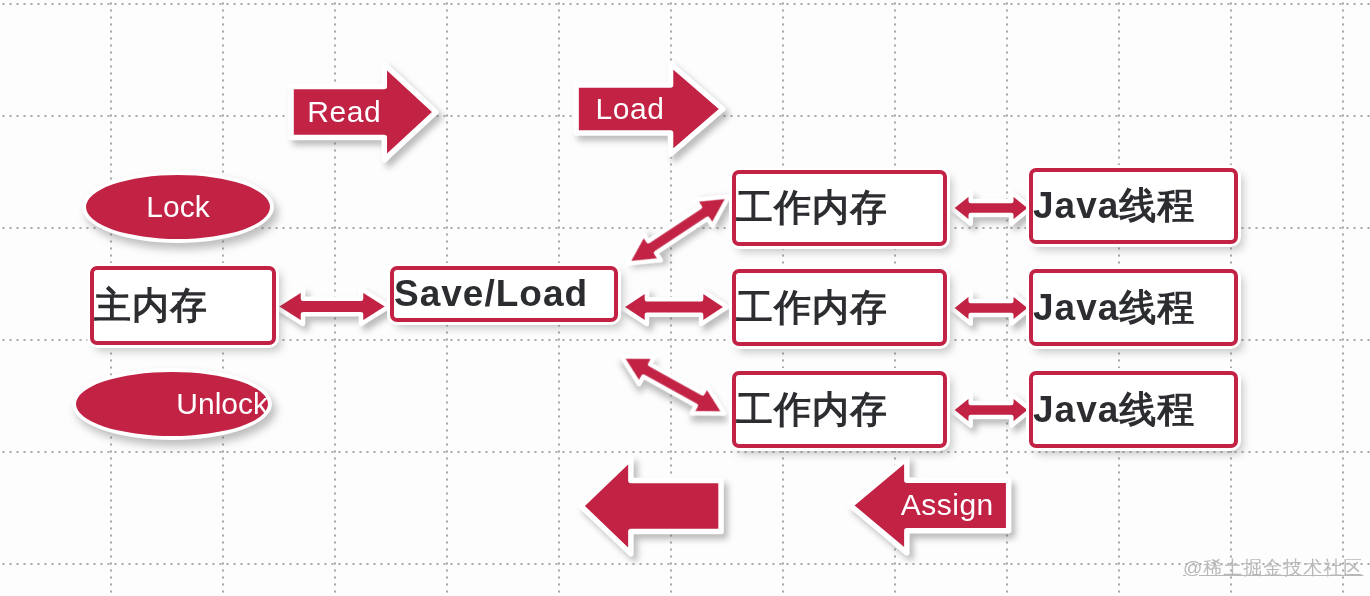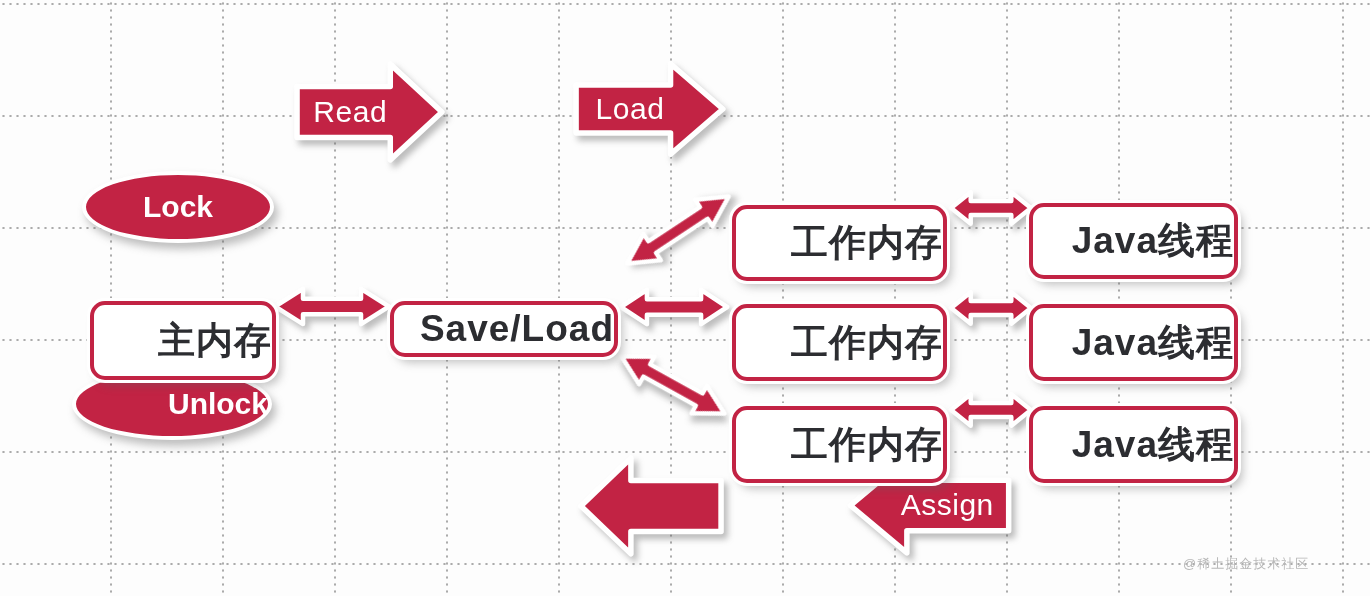--- a/index.html
+++ b/index.html
@@ -8,58 +8,57 @@
     background-color:#fdfdfd;
     background-image:
       radial-gradient(circle, #ababab 0.9px, rgba(0,0,0,0) 1.4px),
       radial-gradient(circle, #ababab 0.9px, rgba(0,0,0,0) 1.4px);
     background-size: 7px 112px, 112px 7px;
     background-position: 0 -52px, 55px 0;
     font-family:"Liberation Sans", sans-serif;
   }
   .node {
     position:absolute; background:#ffffff;
-    border:4px solid #c22344; border-radius:15px;
-    display:flex; align-items:center; justify-content:flex-end;
+    border:4px solid #c22344; border-radius:7px;
+    display:flex; align-items:center; justify-content:flex-start;
     box-shadow: 0 0 0 3px #ffffff, 5px 6px 8px rgba(95,95,95,0.35);
     font-weight:bold; font-size:37px; color:#2c2d31; letter-spacing:1px;
     box-sizing:border-box;
-    margin-top:35px;
   }
   .pill {
     position:absolute; background:#c22344;
     border:4px solid #ffffff; border-radius:50%;
     display:flex; align-items:center; justify-content:center;
-    color:#ffffff; font-size:30px; font-weight:700;
+    color:#ffffff; font-size:30px; font-weight:400;
     box-shadow: 4px 6px 8px rgba(95,95,95,0.4);
     box-sizing:border-box;
   }
   .blockarrow { position:absolute; }
   .blockarrow svg, .connector svg { width:100%; height:100%; display:block; filter: drop-shadow(4px 5px 3px rgba(90,90,90,0.40)); overflow:visible; }
   .blockarrow polygon, .connector polygon { fill:#c22344; stroke:#ffffff; stroke-width:5.5; stroke-linejoin:round; vector-effect:non-scaling-stroke; }
   .connector polygon { stroke-width:4.5; }
   .arrow-label {
     position:absolute; top:24%; height:52%;
     display:flex; align-items:center; justify-content:center;
     color:#ffffff; font-size:30px; font-weight:400; letter-spacing:0.5px;
   }
   .arrow-label.tail-left  { left:5%;  width:64%; }
   .arrow-label.tail-right { left:30%; width:62%; }
   .connector { position:absolute; }
   .watermark {
     position:absolute; left:1183px; top:555px;
-    font-size:13px; color:#b8b8b8; letter-spacing:1px;
+    font-size:19px; color:#b8b8b8; letter-spacing:1px;text-decoration:underline;
   }
 </style>
 </head>
 <body>
 
 <div class="canvas">
 
-  <div class="blockarrow" style="left:294px; top:58px; width:152px; height:108px;text-align:center;">
+  <div class="blockarrow" style="left:288px; top:58px; width:152px; height:108px;text-align:center;">
     <svg viewBox="0 0 150 106" preserveAspectRatio="none">
       <polygon points="3,28 95,28 95,6 146,53 95,100 95,78 3,78"></polygon>
     </svg>
     <span class="arrow-label tail-left">Read</span>
   </div>
 
   <div class="blockarrow" style="left:573px; top:58px; width:154px; height:102px;">
     <svg viewBox="0 0 150 106" preserveAspectRatio="none">
       <polygon points="3,28 95,28 95,6 146,53 95,100 95,78 3,78"></polygon>
     </svg>

